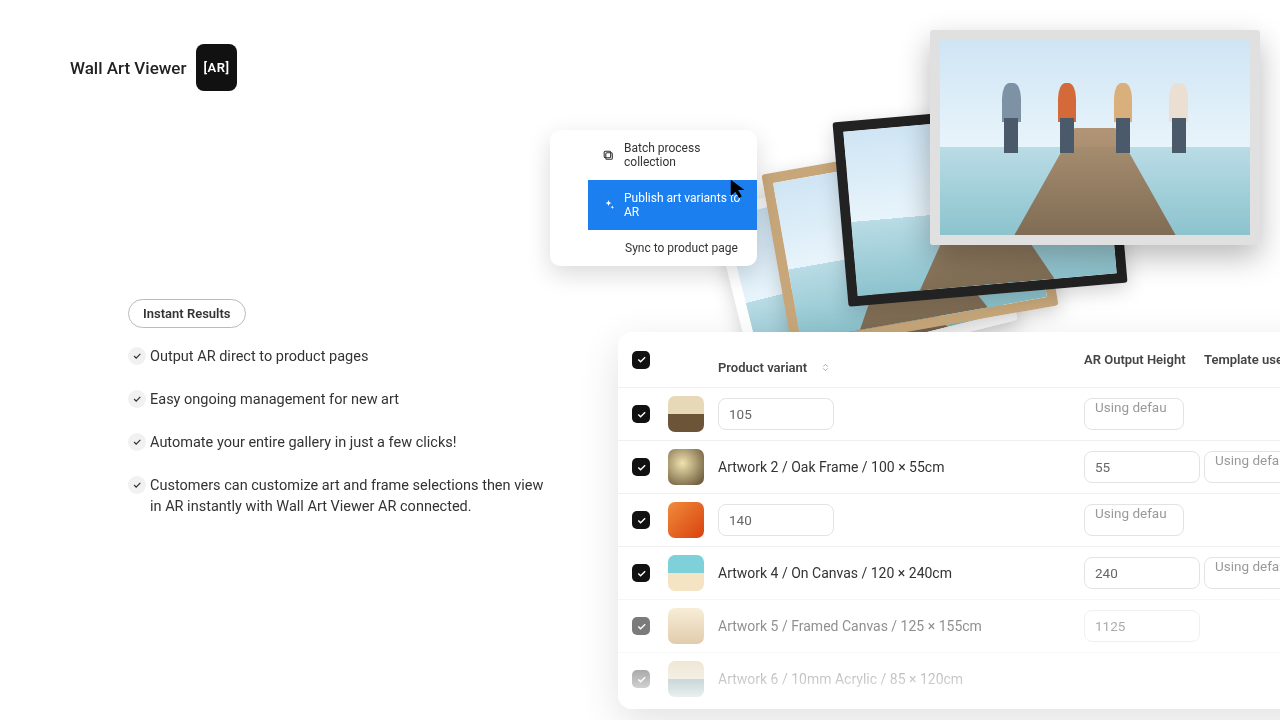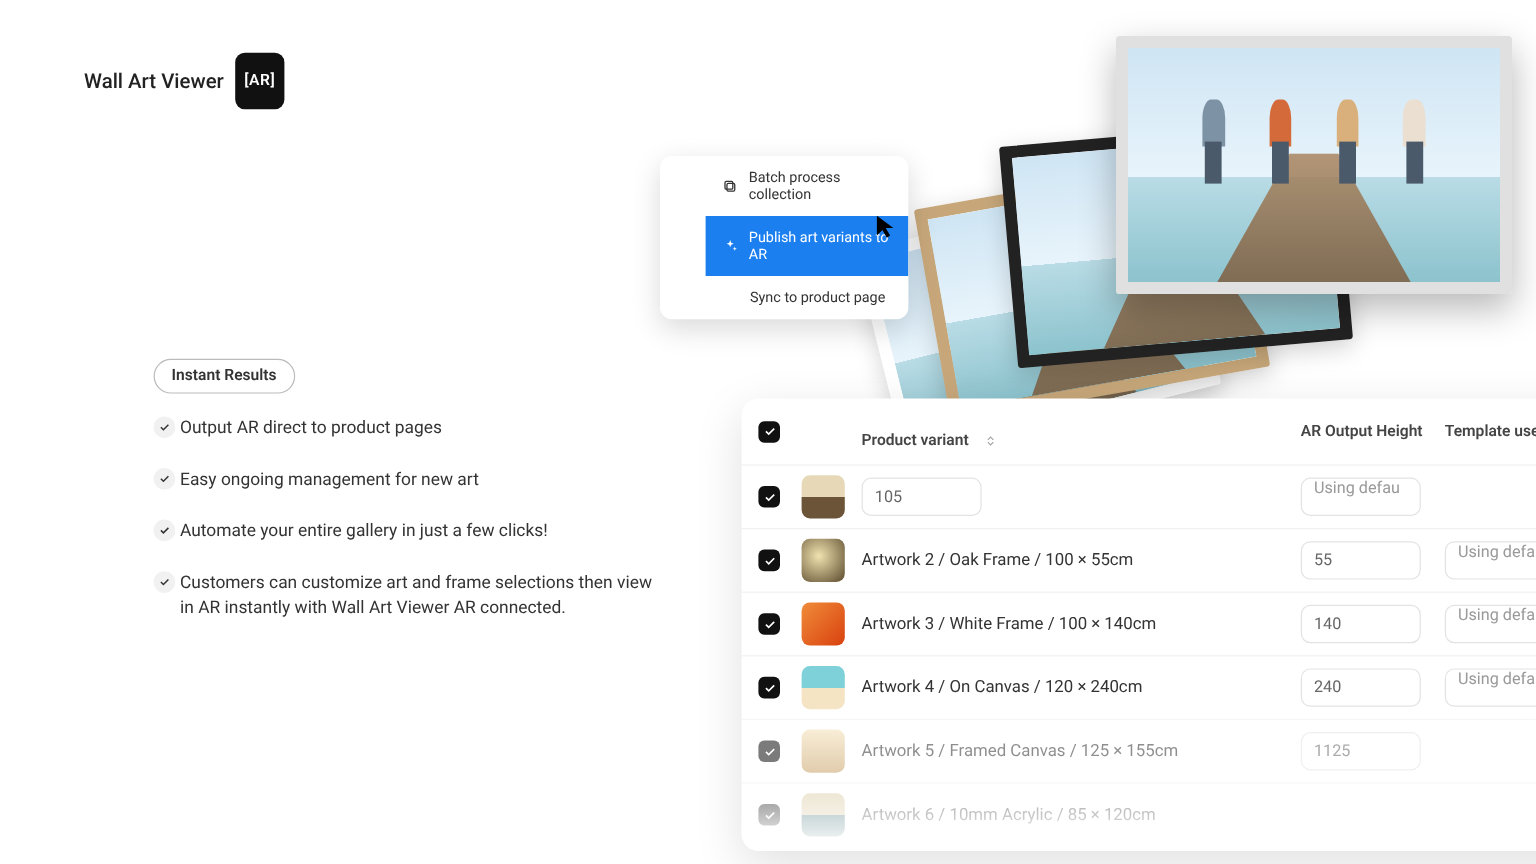--- a/index.html
+++ b/index.html
@@ -204,21 +204,21 @@
   .th-palm   { background: linear-gradient(#f3e0b6,#c9a36a); }
   .th-pier2  { background: linear-gradient(#d9c9a0 50%,#3c6e74 50%); }
   .num-input, .tmpl-input {
     height: 32px;
     border: 1px solid #e3e3e3;
     border-radius: 8px;
     padding: 0 10px;
     font-size: 13.5px;
     color: #666;
     background:#fff;
-    width: 100px;
+    width: 116px;
     font-family:inherit;
   }
   .tmpl-input { width: 100px; overflow:hidden; white-space:nowrap; text-overflow: clip; color:#999; }
   .panel-fade {
     position:absolute; left:0; right:0; bottom:0; height:60px;
     background: linear-gradient(rgba(255,255,255,0), #fff);
     pointer-events:none;
     border-radius: 0 0 14px 14px;
   }
 
@@ -372,21 +372,20 @@
         </div>
         <div class="trow">
           <div class="cb">
             <svg viewBox="0 0 24 24" fill="none" stroke-width="3">
               <path d="M5 12l5 5L20 7"></path>
             </svg>
           </div>
           <div>
             <div class="thumb th-dune"></div>
           </div>
-          <div>Artwork 3 / White Frame / 100 × 140cm</div>
           <div><input class="num-input" value="140" style=""></div>
           <div>
             <div class="tmpl-input">Using defau</div>
           </div>
         </div>
         <div class="trow">
           <div class="cb">
             <svg viewBox="0 0 24 24" fill="none" stroke-width="3">
               <path d="M5 12l5 5L20 7"></path>
             </svg>

